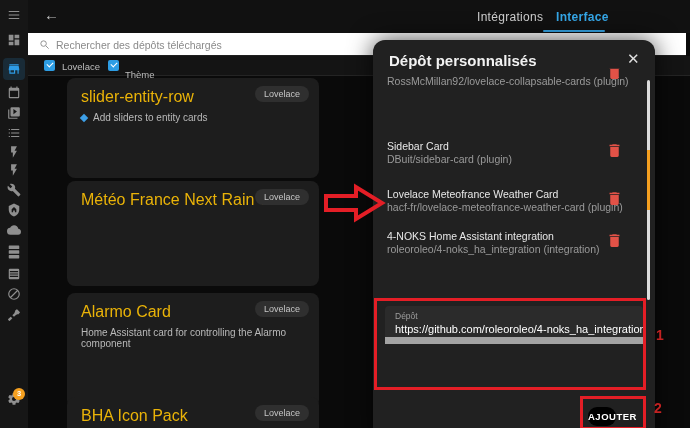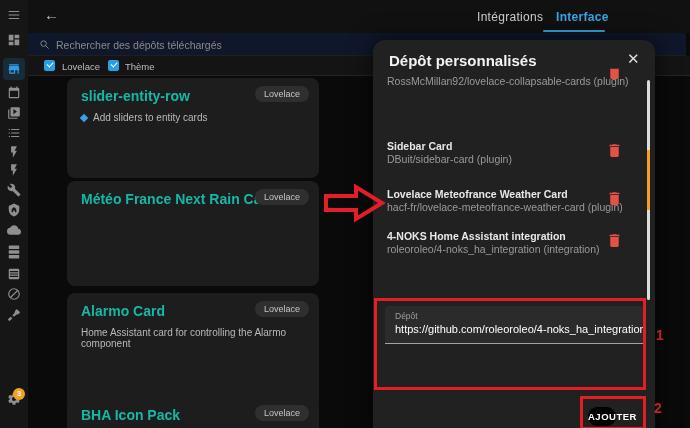--- a/index.html
+++ b/index.html
@@ -16,59 +16,59 @@
                color:#fff; font-size:7.5px; font-weight:bold; text-align:center; line-height:12px; z-index:4; }
 
   
   .topbar { position:absolute; left:28px; top:0; right:0; height:33px; background:#111; z-index:1; }
   .back { position:absolute; left:16px; top:6px; color:#c3c3c3; font-size:15px; cursor:pointer; }
   .tab { position:absolute; top:10px; font-size:12px; color:#cfcfcf; letter-spacing:.3px; }
   .tab-1 { left:449px; }
   .tab-2 { left:528px; color:#35a7e8; font-weight:bold; }
   .tabline { position:absolute; left:515px; top:30px; width:62px; height:2px; background:#35a7e8; border-radius:1px; }
 
-  .searchrow { position:absolute; left:28px; top:33px; right:4px; height:23px; background:#0f172a; border-bottom:1px solid #1f1f1f; z-index:1; }
+  .searchrow { position:absolute; left:28px; top:33px; right:4px; height:23px; background:#ffffff; border-bottom:1px solid #1f1f1f; z-index:1; }
   .searchrow svg { position:absolute; left:11px; top:6px; width:11px; height:11px; fill:none; stroke:#8a8a8a; stroke-width:2; }
   .search-text { position:absolute; left:28px; top:6px; font-size:10.5px; color:#8a8a8a; }
 
   .filterrow { position:absolute; left:28px; top:56px; right:0; height:20px; background:#141414; border-bottom:1px solid #242424; z-index:1; }
   .cb { position:absolute; top:4px; width:11px; height:11px; background:#2d9de4; border-radius:2px; }
   .cb::after { content:""; position:absolute; left:2.5px; top:2px; width:5px; height:3px;
                border-left:1.5px solid #fff; border-bottom:1.5px solid #fff; transform:rotate(-45deg); }
   .cb-1 { left:16px; } .cb-2 { left:80px; }
   .cb-label { position:absolute; top:5px; font-size:9.5px; color:#bdbdbd; }
-  .cbl-1 { left:34px; } .cbl-2 { left:97px; }
+  .cbl-1 { left:34px; } .cbl-2 { left:97px;margin-top:8px; }
 
   
   .card { position:absolute; left:67px; width:252px; background:#1d1d1d; border-radius:8px; z-index:1; }
-  .card-title { position:absolute; left:14px; top:10px; font-size:14px; color:#14b8a6;font-weight:bold; }
+  .card-title { position:absolute; left:14px; top:10px; font-size:16px; color:#eab308; }
   .badge { position:absolute; right:10px; top:8px; background:#2f2f2f; border-radius:10px; padding:3px 9px; font-size:9px; color:#c6c6c6; }
   .card-desc { position:absolute; left:14px; top:34px; font-size:10px; color:#b9b9b9; }
   .diamond { display:inline-block; width:6px; height:6px; background:#3da0e8; transform:rotate(45deg); margin-right:6px; }
   .c1 { top:78px;  height:100px; }
   .c2 { top:181px; height:105px; }
   .c3 { top:293px; height:115px; }
   .c4 { top:397px; height:60px; }
 
   
   .dialog { position:absolute; left:373px; top:40px; width:282px; height:400px; background:#212121;
             border-radius:12px 12px 0 0; box-shadow:0 0 24px rgba(0,0,0,.7); z-index:5; }
   .dlg-title { position:absolute; left:16px; top:12px; font-size:15px; font-weight:bold; color:#f2f2f2; }
   .dlg-close { position:absolute; left:248px; top:8px; font-size:15px; color:#dedede; cursor:pointer; padding:2px 6px; }
   .dlg-list { position:absolute; left:0; top:28px; width:318px; height:232px; overflow:hidden; }
   .ritem { position:absolute; left:14px; width:250px; height:36px; }
-  .rname { position:absolute; left:0; top:0; font-size:10.5px; font-weight:bold; color:#e8e8e8; white-space:nowrap; }
+  .rname { position:absolute; left:0; top:0; font-size:10.5px; font-weight:normal; color:#e8e8e8; white-space:nowrap; }
   .rrepo { position:absolute; left:0; top:13px; font-size:10.5px; color:#9a9a9a; white-space:nowrap; }
   .trash { position:absolute; right:14px; top:2px; width:17px; height:17px; cursor:pointer; }
   .trash svg { width:17px; height:17px; fill:#e25247; }
   .ri-1 { top:-6px; } .ri-2 { top:72px; } .ri-3 { top:120px; } .ri-4 { top:162px; } .ri-5 { top:206px; }
   .scroll-track { position:absolute; left:274px; top:40px; width:3px; height:220px; background:#dcdcdc; border-radius:2px; }
   .scroll-thumb { position:absolute; left:0; top:70px; width:3px; height:60px; background:#f5a020; }
 
-  .field { position:absolute; left:12px; width:258px; background:#2b2b2b; border-radius:4px 4px 0 0; border-bottom:1px solid #a3a3a3; }
+  .field { position:absolute; left:12px; width:258px; background:#2b2b2b; border-radius:4px 4px 0 0; border-bottom:7px solid #a3a3a3; }
   .f-repo { top:266px; height:38px; }
   .f-cat  { top:312px; height:34px; }
   .f-label { position:absolute; left:10px; top:5px; font-size:8.5px; color:#9e9e9e; }
   .f-value { position:absolute; left:10px; top:17px; font-size:11px; color:#fff; white-space:nowrap; }
   .f-arrow { position:absolute; right:12px; top:15px; width:0; height:0; border-left:4px solid transparent;
              border-right:4px solid transparent; border-top:5px solid #cfcfcf; }
   .add-btn { position:absolute; left:215px; top:367px; width:28px; height:19px; background:#000000; border:none;
              border-radius:9px; color:#fff; font-size:9.5px; font-weight:bold; letter-spacing:.5px;
              font-family:"Liberation Sans", sans-serif; cursor:pointer; }
 

